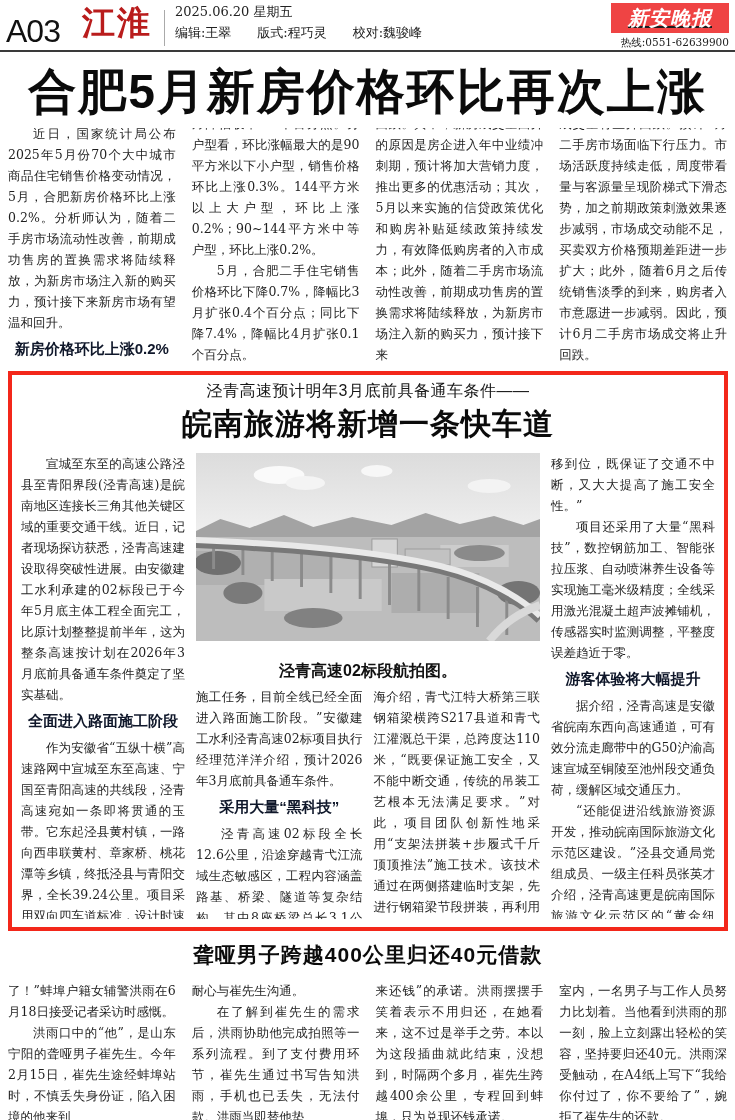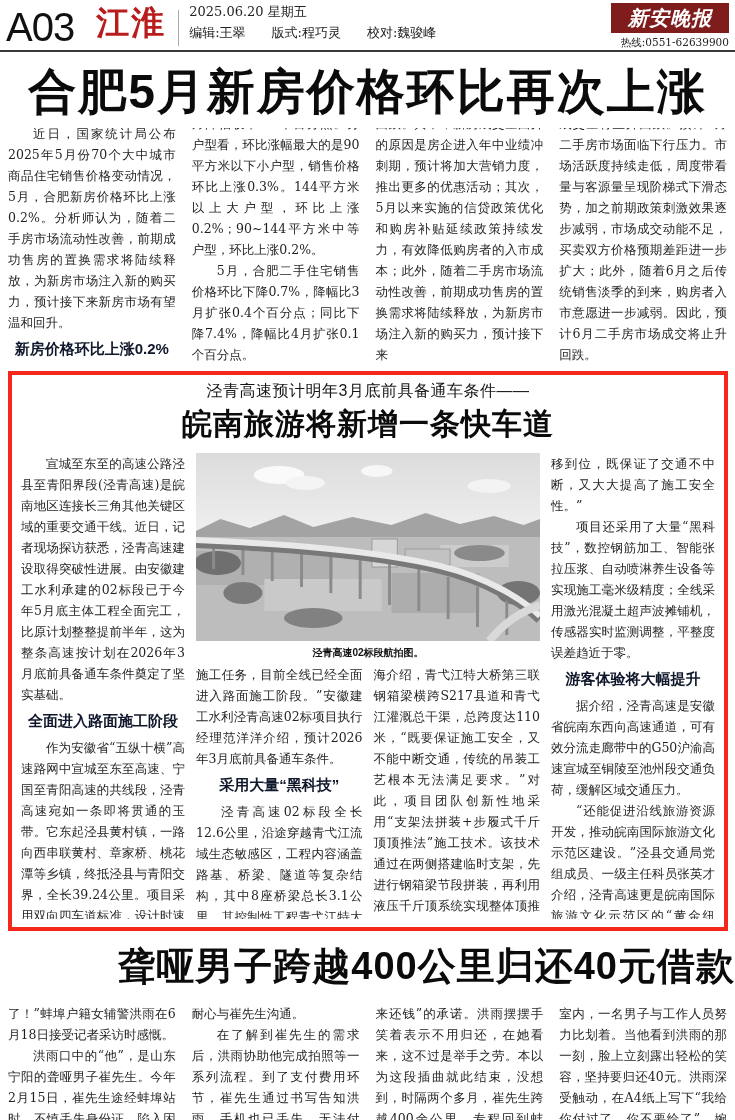--- a/index.html
+++ b/index.html
@@ -4,21 +4,21 @@
 <style>
   * { margin:0; padding:0; box-sizing:border-box; }
   html,body { background:#ffffff; }
   body {
     width:735px; height:1120px; overflow:hidden; position:relative;
     font-family:"DejaVu Serif","Liberation Serif",serif;
     color:#1c1c1c;
   }
   
   .masthead { height:50px; display:flex; align-items:flex-end; padding:2px 6px 4px 6px; position:relative; }
-  .pageno { font-family:"Liberation Sans",sans-serif; font-size:40px; line-height:0.95; font-weight:400; letter-spacing:-1px; color:#111; }
+  .pageno { font-family:"Liberation Sans",sans-serif; font-size:32px; line-height:0.95; font-weight:400; letter-spacing:-1px; color:#111; }
   .section { font-family:"Liberation Sans",sans-serif; font-size:33px; font-weight:700; margin-left:22px; letter-spacing:2px; color:#b91c1c; }
   .mast-divider { width:1px; height:36px; background:#aaa; margin:0 10px 0 12px; }
   .mast-info { font-size:13px; line-height:1.6; color:#222; padding-bottom:2px; }
   .mast-right { position:absolute; right:6px; top:3px; text-align:right; }
   .logo-box { width:118px; height:30px; display:flex; align-items:center; justify-content:center; }
   .logo-text { font-family:"DejaVu Serif",serif; font-style:italic; font-weight:bold; font-size:20px; color:#fff; letter-spacing:1px; }
   .hotline { font-size:10.5px; color:#222; margin-top:3px; }
   .mast-rule { height:2px; background:#3a3a3a; width:735px; }
   
   .headline-xl { font-family:"Liberation Sans",sans-serif; font-weight:900; font-size:48px; letter-spacing:2px; text-align:center; color:#0b0b0b; padding:8px 0 4px 0; }
@@ -29,40 +29,40 @@
   .subhead { font-family:"Liberation Sans",sans-serif; font-weight:bold; font-size:15px; text-align:center; padding:7px 0 6px 0; color:#0f172a; }
   
   .red-box { margin:6px 7px 0 7px; border:4px solid #f3271a; padding:6px 9px 8px 9px; height:560px; overflow:hidden; }
   .kicker { font-family:"Liberation Sans",sans-serif; font-size:16px; text-align:center; color:#161616; letter-spacing:0.5px; }
   .headline-mid { font-family:"Liberation Sans",sans-serif; font-weight:900; font-size:30px; letter-spacing:1px; text-align:center; color:#0b0b0b; padding:2px 0 8px 0; }
   .mid-cols { display:flex; gap:11px; height:466px; overflow:hidden; text-align:justify; }
   .mid-side { width:164px; flex:0 0 164px; }
   .mid-center { flex:1 1 auto; min-width:0; display:flex; flex-direction:column; }
   .photo-wrap { width:100%; height:188px; background:#cfcfcf; overflow:hidden; }
   .photo-wrap svg { display:block; width:100%; height:100%; }
-  .photo-caption { font-family:"Liberation Sans",sans-serif; font-weight:bold; font-size:10px; text-align:center; padding:5px 0 4px 0; color:#111; }
+  .photo-caption { font-family:"Liberation Sans",sans-serif; font-weight:bold; font-size:16px; text-align:center; padding:20px 0 4px 0; color:#111; }
   .mid-center-cols { display:flex; gap:11px; flex:1; overflow:hidden; text-align:justify; }
   
-  .headline-bottom { font-family:"Liberation Sans",sans-serif; font-weight:900; font-size:38px; letter-spacing:1px; text-align:right; color:#0b0b0b; padding:10px 0 8px 0; }
+  .headline-bottom { font-family:"Liberation Sans",sans-serif; font-weight:900; font-size:21px; letter-spacing:1px; text-align:center; color:#0b0b0b; padding:10px 0 8px 0; }
   .bottom-cols { height:150px; }
   b.lead { font-family:"Liberation Sans",sans-serif; font-weight:bold; }
 </style>
 </head>
 <body>
 
 <div class="masthead">
   <span class="pageno">A03</span>
   <span class="section">江淮</span>
   <span class="mast-divider"></span>
   <span class="mast-info">
     <span style="display:block;">2025.06.20 星期五</span>
     <span style="display:block;">编辑:王翠　　版式:程巧灵　　校对:魏骏峰</span>
   </span>
   <span class="mast-right">
-    <span class="logo-box" id="logo-box" style="background: #7f1d1d;">
+    <span class="logo-box" id="logo-box" style="background: #ef4444; text-decoration: underline;">
       <span class="logo-text">新安晚报</span>
     </span>
     <span class="hotline" style="display:block;">热线:0551-62639900</span>
   </span>
 </div>
 <div class="mast-rule"></div>
 
 <div>
   <div class="headline-xl">合肥5月新房价格环比再次上涨</div>
   <div class="cols" style="height:237px;">

